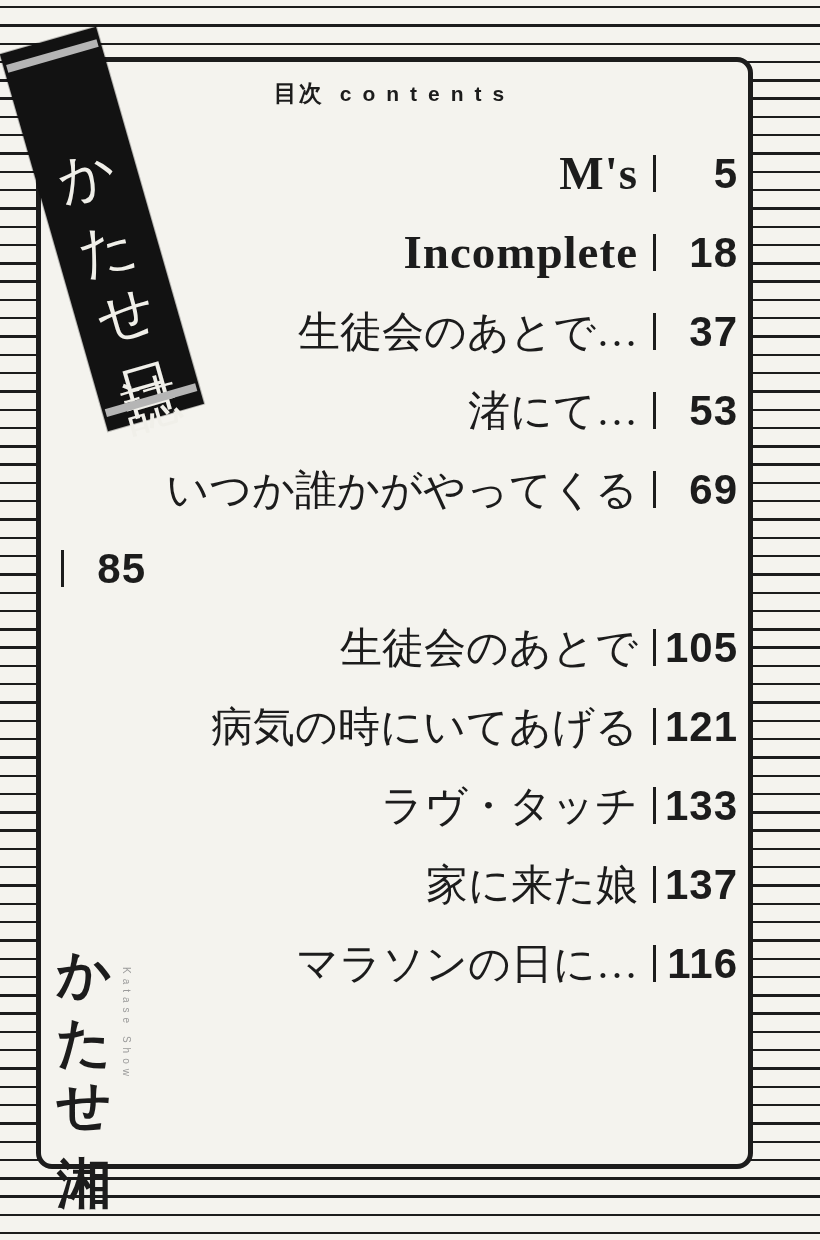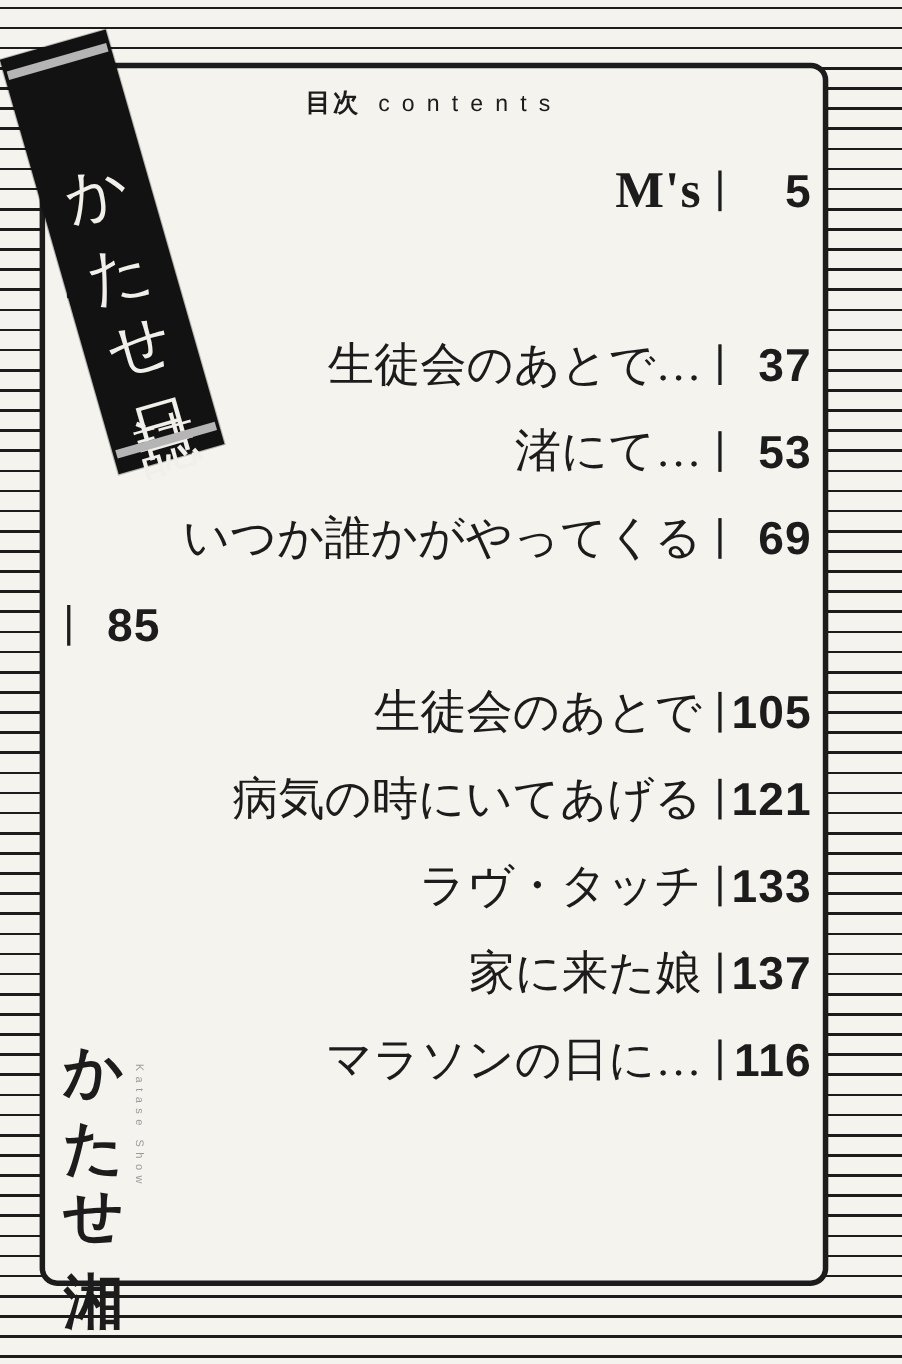--- a/index.html
+++ b/index.html
@@ -34,21 +34,21 @@
   }
   .header{
     position:absolute;top:16px;left:0;right:0;text-align:center;
     white-space:nowrap;
   }
   .hdr-jp{
     font-size:23px;font-weight:700;letter-spacing:2px;
     font-family:"Liberation Sans", sans-serif;
   }
   .hdr-en{
-    font-size:21px;font-weight:400;letter-spacing:11px;margin-left:16px;
+    font-size:21px;font-weight:700;letter-spacing:11px;margin-left:16px;
     font-family:"Liberation Sans", sans-serif;
   }
   .toc{
     position:absolute;top:72px;left:20px;right:0;
   }
   .row{
     display:flex;align-items:center;height:79px;
   }
   .title{
     flex:1;text-align:right;white-space:nowrap;
@@ -112,20 +112,21 @@
   </div>
 
   <div class="toc" id="toc">
   <div class="row">
     <span class="title en">M's</span>
     <span class="divider"></span>
     <span class="pagenum">5</span>
   </div>
 
   <div class="row">
+    <span class="title en">Incomplete</span>
     <span class="divider"></span>
     <span class="pagenum">18</span>
   </div>
 
   <div class="row">
     <span class="title">生徒会のあとで…</span>
     <span class="divider"></span>
     <span class="pagenum">37</span>
   </div>
 

